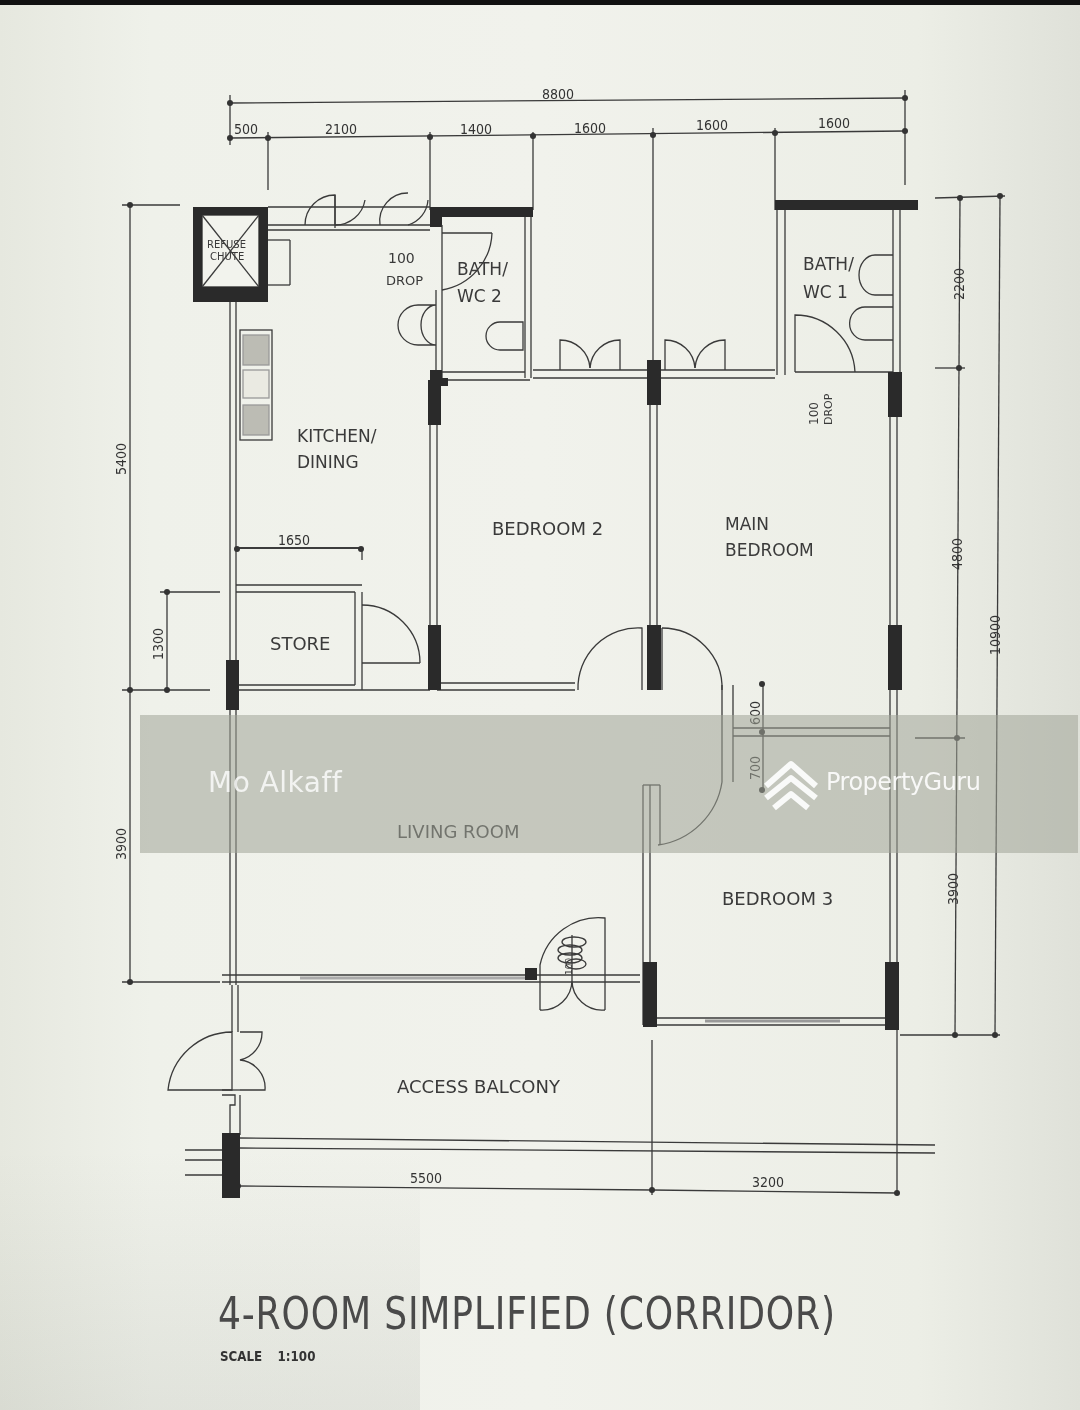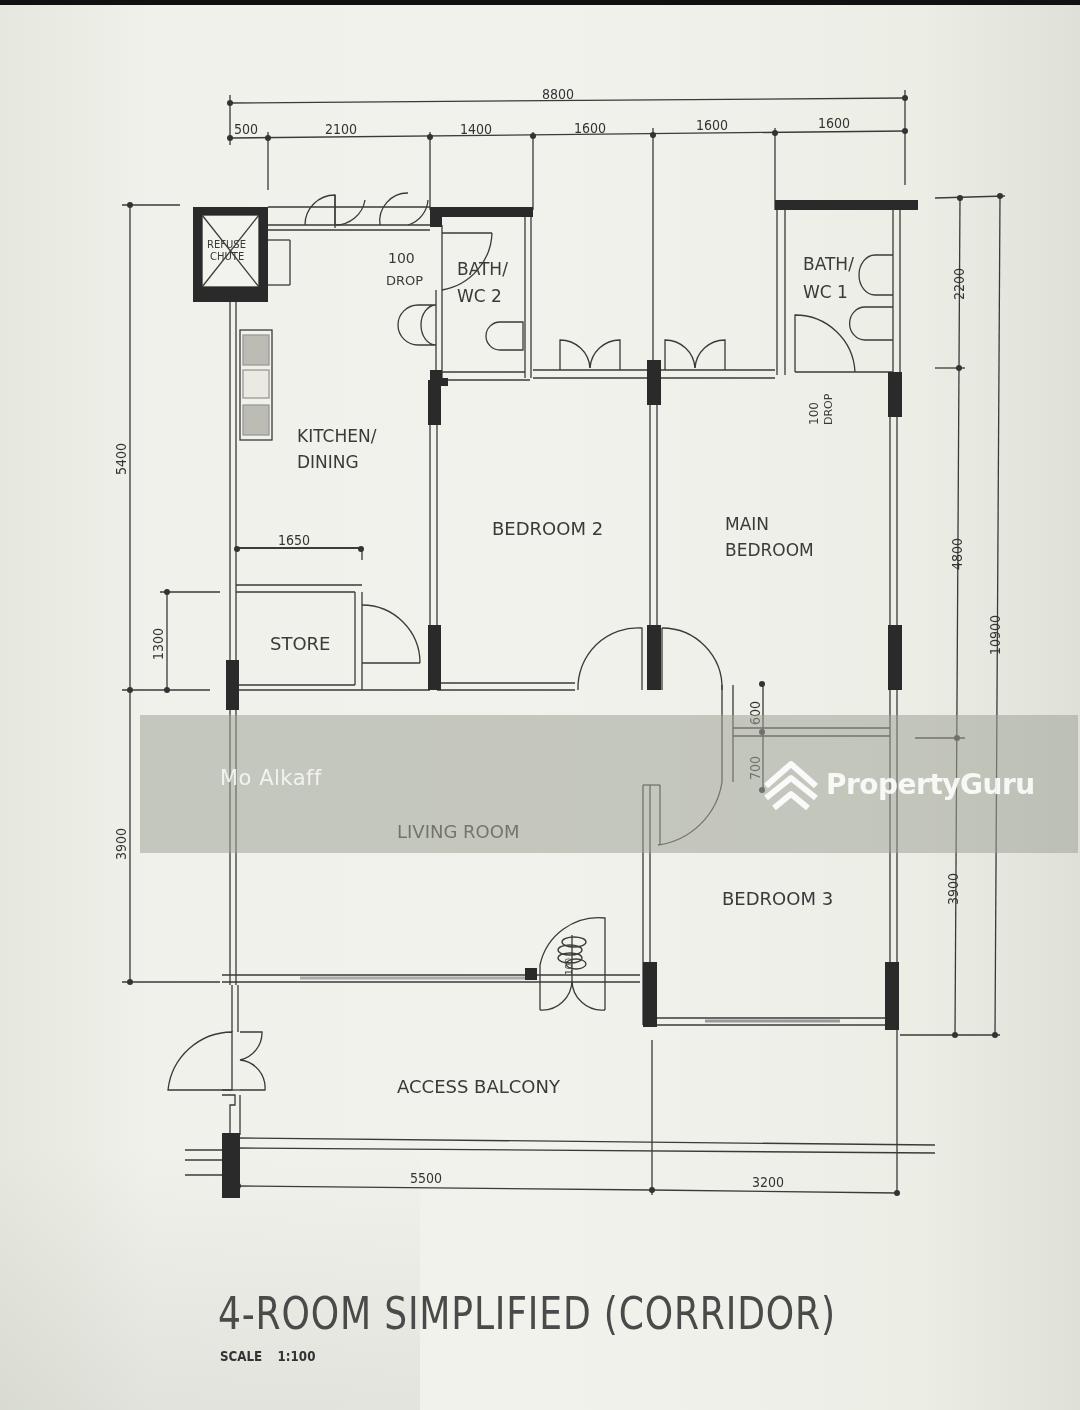--- a/index.html
+++ b/index.html
@@ -18,25 +18,25 @@
     background: linear-gradient(180deg, rgba(0,0,0,0) 0%, rgba(120,125,115,0.12) 100%);
   }
   svg.plan { position: absolute; left: 0; top: 0; }
   .label { font-family: "DejaVu Sans", sans-serif; fill: #3a3a3a; }
   .dim { font-family: "DejaVu Sans Condensed", "DejaVu Sans", sans-serif; fill: #333; font-size: 14px; }
   .band {
     position: absolute; left: 140px; top: 715px; width: 938px; height: 138px;
     background: rgba(160,164,152,0.55);
   }
   .wm-agent {
-    position: absolute; left: 220px; top: 766px; font-size: 21px; color: rgba(255,255,255,0.78);
+    position: absolute; left: 208px; top: 766px; font-size: 28px; color: rgba(255,255,255,0.78);
     font-family: "DejaVu Sans", sans-serif; letter-spacing: 0.5px;
   }
   .wm-brand {
-    position: absolute; left: 826px; top: 768px; font-size: 28px; font-weight: bold;
+    position: absolute; left: 826px; top: 768px; font-size: 24px; font-weight: normal;
     color: rgba(255,255,255,0.88); font-family: "DejaVu Sans", sans-serif; letter-spacing: -0.5px;
   }
   .wm-logo { position: absolute; left: 760px; top: 756px; }
   .title {
     position: absolute; left: 218px; top: 1288px; font-size: 44px; color: #4a4a4a;
     font-family: "DejaVu Sans", sans-serif; letter-spacing: 1px; transform: scaleX(0.82); transform-origin: left top;
     font-weight: normal;
   }
   .scale {
     position: absolute; left: 220px; top: 1348px; font-size: 14px; color: #333; font-weight: bold;

